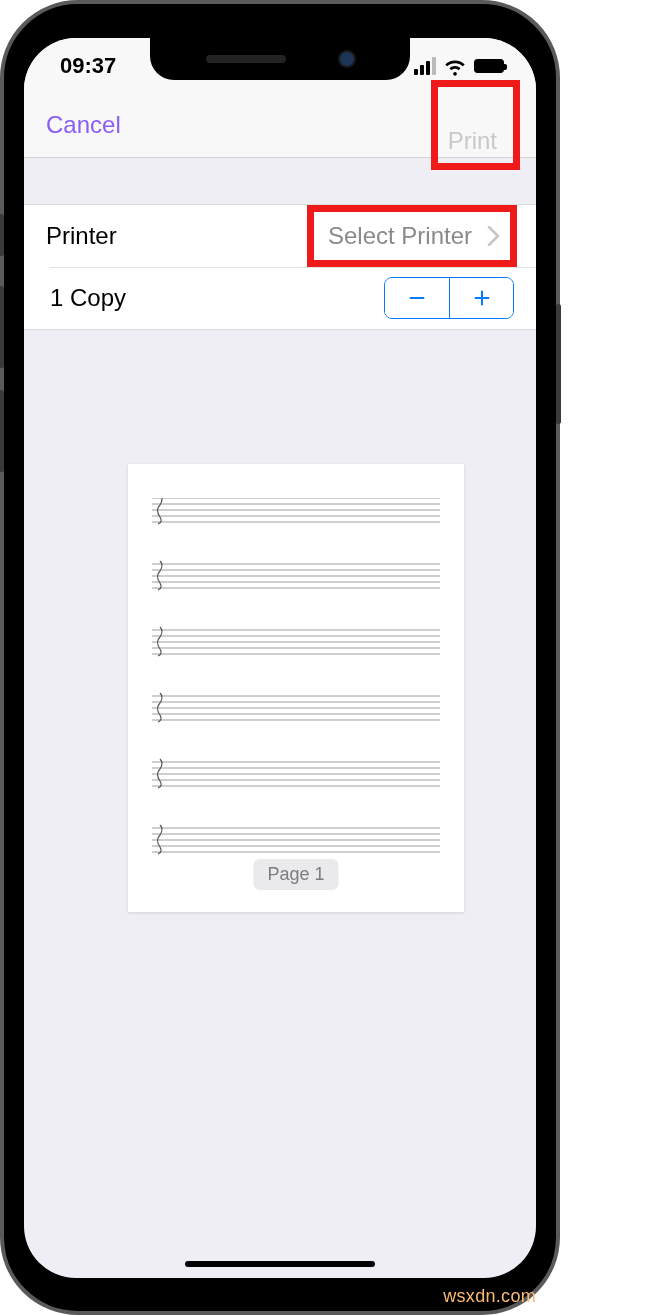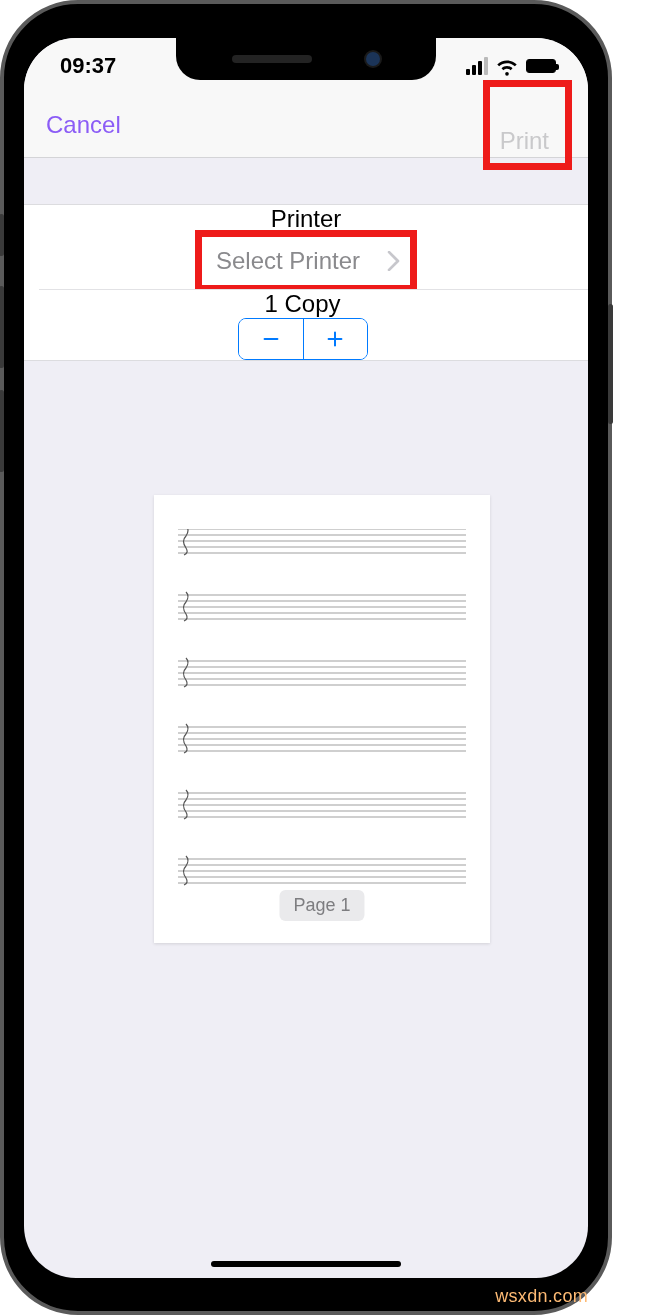--- a/index.html
+++ b/index.html
@@ -1,18 +1,18 @@
 <!DOCTYPE html>
 <html><head>
   <meta charset="utf-8">
   <style>
     * { margin: 0; padding: 0; box-sizing: border-box; font-family: -apple-system, "Helvetica Neue", Helvetica, Arial, sans-serif; }
     html, body { width: 648px; height: 1315px; background: #fff; }
     .outer {
-      width: 612px; height: 1315px;
+      width: 560px; height: 1315px;
       background: #000;
       display: flex; align-items: center; justify-content: center;
       position: relative;
       border: 4px solid #5a5a5a;
       border-radius: 78px;
     }
     .phone-bezel {
       width: 616px; height: 1280px;
       background: #000;
       border-radius: 70px;
@@ -94,28 +94,27 @@
     
     .group { margin-top: 46px; background: #fff; border-top: 1px solid #dcdcdf; border-bottom: 1px solid #dcdcdf; }
     .row {
       min-height: 62px;
       display: flex; align-items: center; justify-content: space-between;
       padding: 0 22px;
       font-size: 24px;
       color: #000;
       position: relative;
       background: #fff;
-      flex-direction: column;
-    }
-    .row + .row { border-top: 1px solid #e2e2e5; margin-left: 15px; padding-left: 0; }
+    }
+    .row + .row { border-top: 1px solid #e2e2e5; margin-left: 26px; padding-left: 0; }
     .row + .row > * { margin-left: 0; }
     .select-wrap {
       border: 7px solid #ee1b1a;
       padding: 10px 10px 10px 14px; margin: -3px -3px;
-      display: flex; align-items: center; gap: 27px;
+      display: flex; align-items: center; gap: 15px;
     }
     .chevron { color: #c7c7cc; }
     .stepper {
       display: flex;
       border: 1.5px solid #007aff;
       border-radius: 8px; overflow:hidden;
       height: 42px;
     }
     .stepper button {
       width: 64px; background: #fff; border: none;

